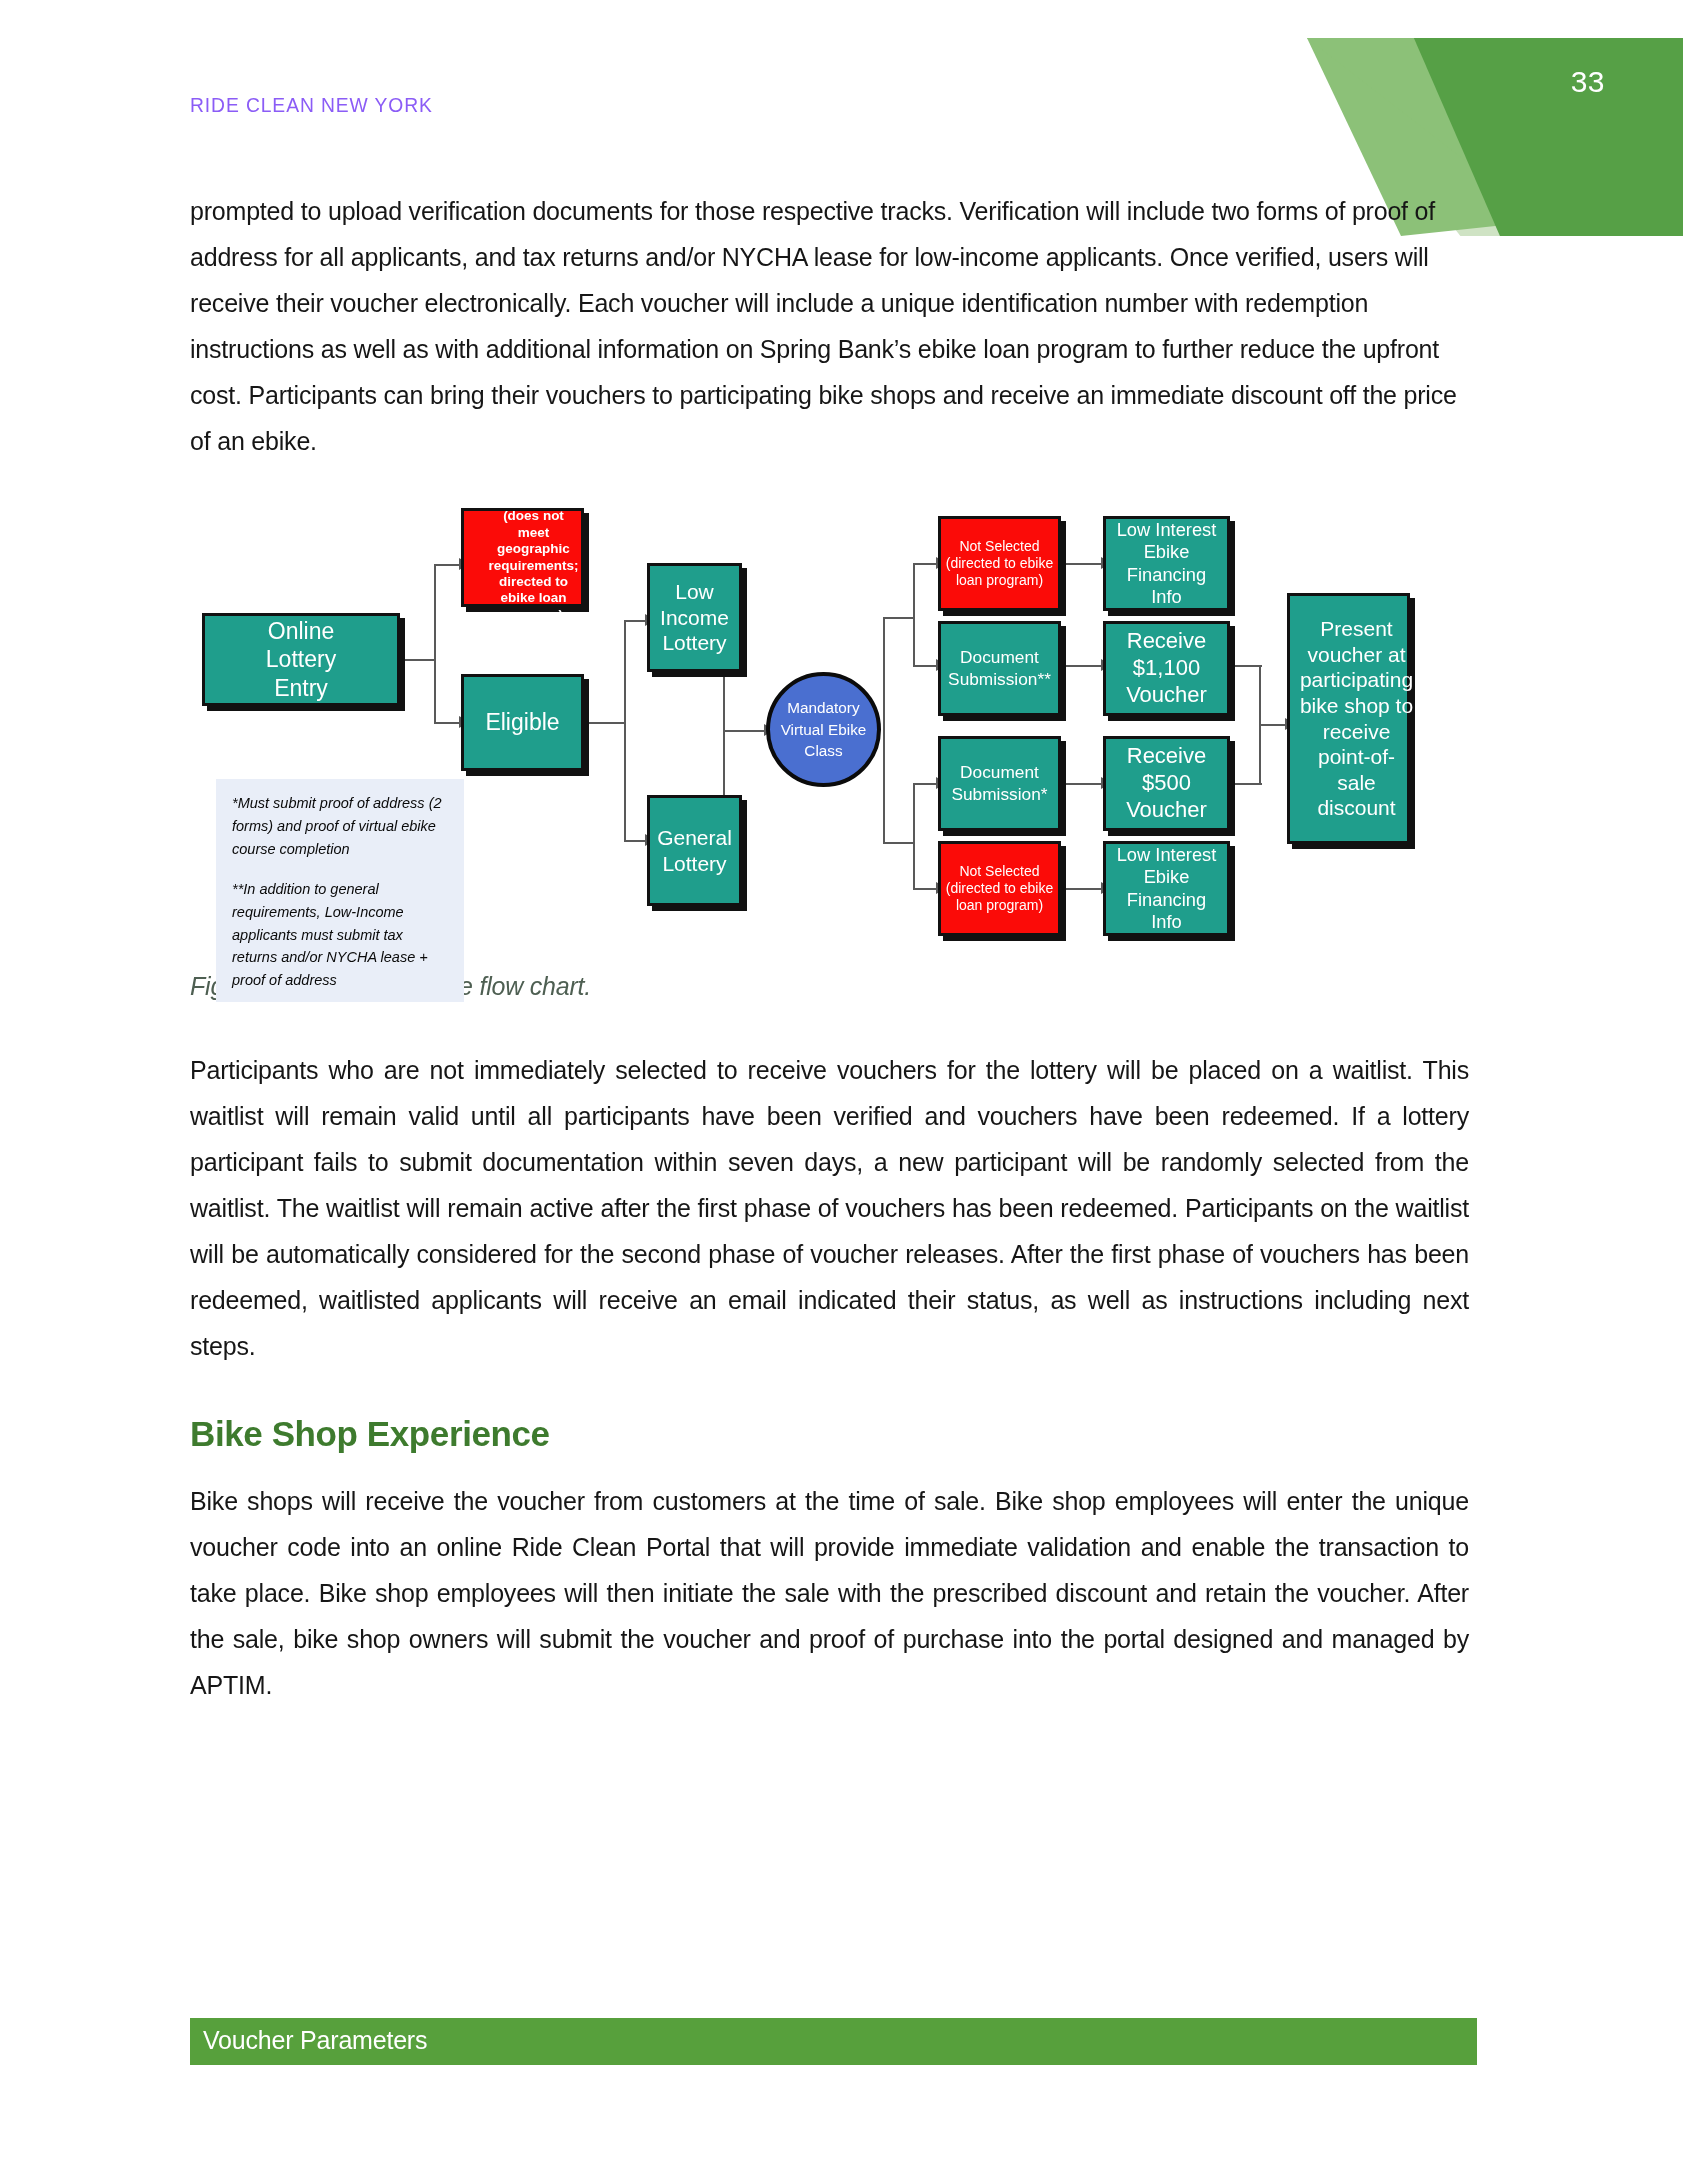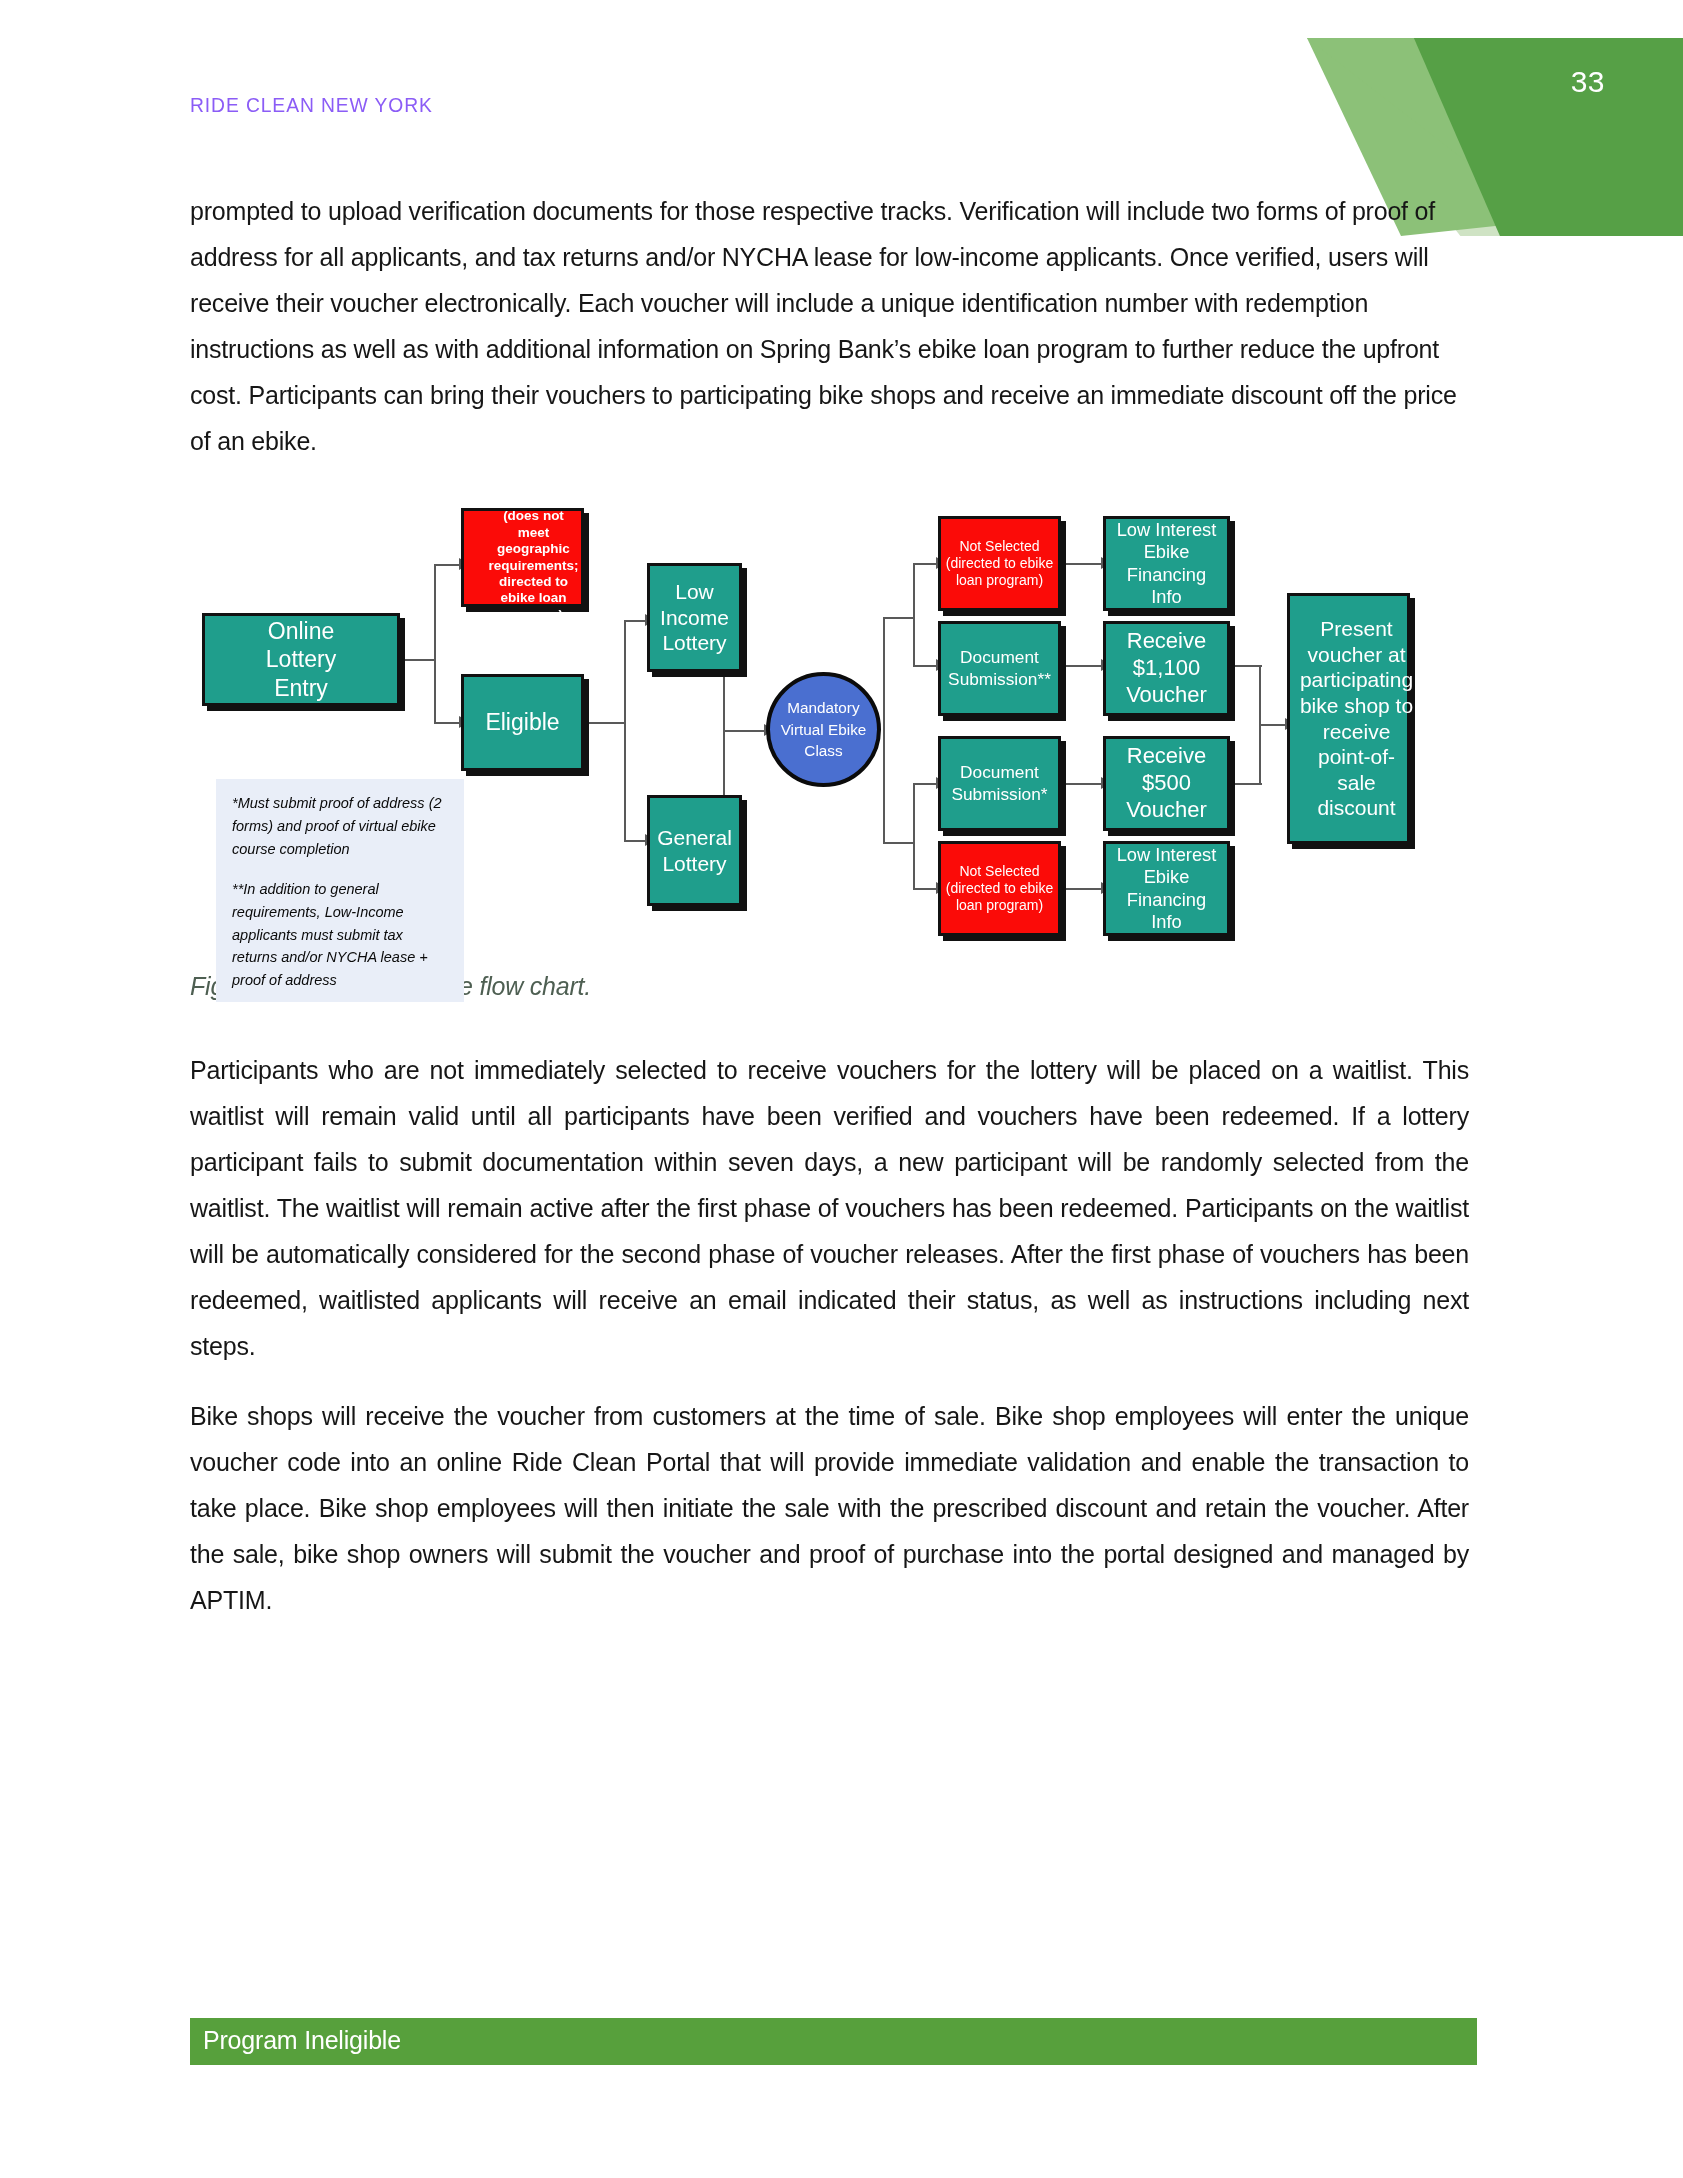--- a/index.html
+++ b/index.html
@@ -312,21 +312,22 @@
       <p>*Must submit proof of address (2 forms) and proof of virtual ebike course completion</p>
       <p>**In addition to general requirements, Low-Income applicants must submit tax returns and/or NYCHA lease + proof of address</p>
     </div>
 
   </div>
 
   <div class="fig-caption" style="margin-top:24px;">Figure 2. User experience flow chart.</div>
 
   <p class="body-text" style="margin-top:46px;">Participants who are not immediately selected to receive vouchers for the lottery will be placed on a waitlist. This waitlist will remain valid until all participants have been verified and vouchers have been redeemed. If a lottery participant fails to submit documentation within seven days, a new participant will be randomly selected from the waitlist.  The waitlist will remain active after the first phase of vouchers has been redeemed. Participants on the waitlist will be automatically considered for the second phase of voucher releases. After the first phase of vouchers has been redeemed, waitlisted applicants will receive an email indicated their status, as well as instructions including next steps.</p>
 
+  <h2 class="section-heading" style="margin-top:45px;">Bike Shop Experience</h2>
 
   <p class="body-text" style="margin-top:24px;">Bike shops will receive the voucher from customers at the time of sale. Bike shop employees will enter the unique voucher code into an online Ride Clean Portal that will provide immediate validation and enable the transaction to take place.  Bike shop employees will then initiate the sale with the prescribed discount and retain the voucher.  After the sale, bike shop owners will submit the voucher and proof of purchase into the portal designed and managed by APTIM.</p>
 
 </div>
 
 <div class="footer-bar">
-  <span>Program Ineligible</span>
+  <span>Voucher Parameters</span>
 </div>
 
 
 </body></html>

